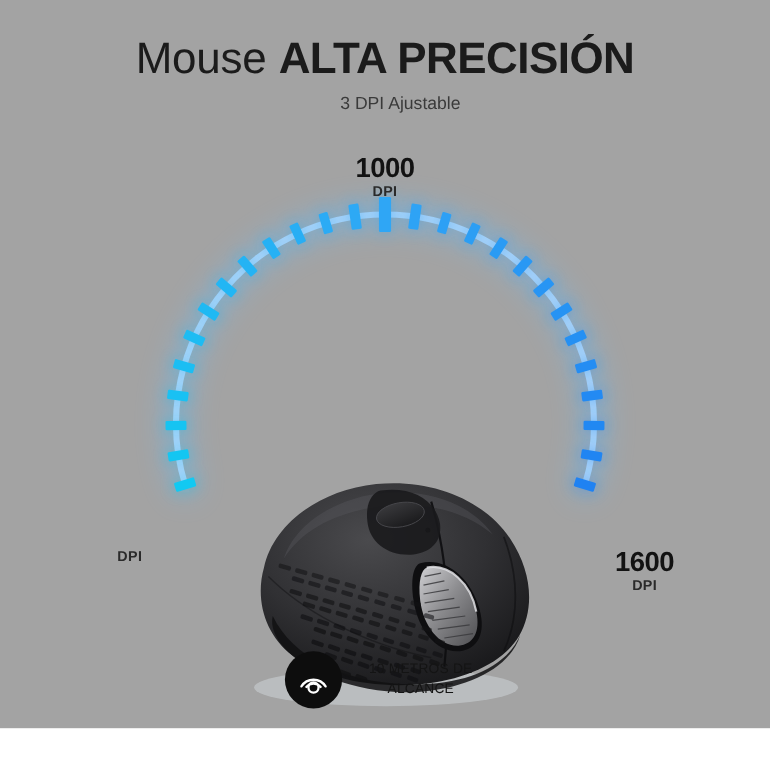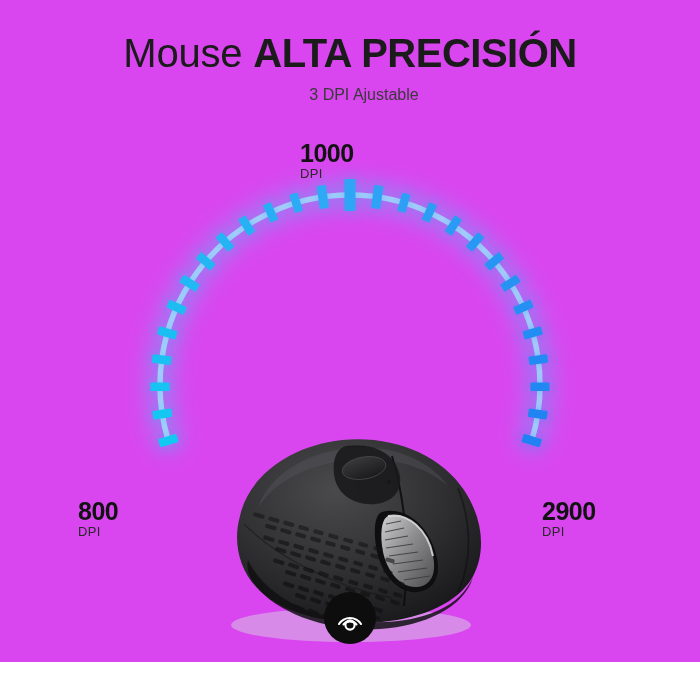--- a/index.html
+++ b/index.html
@@ -10,21 +10,21 @@
     width: 700px;
     height: 700px;
     background: #ffffff;
     font-family: "Liberation Sans", sans-serif;
     overflow: hidden;
   }
   #page {
     position: relative;
     width: 700px;
     height: 662px;
-    background: #d946ef;
+    background: #a3a3a3;
   }
 
   
   .header {
     position: absolute;
     top: 0;
     left: 0;
     width: 700px;
     text-align: center;
   }
@@ -61,34 +61,34 @@
   }
   .gauge-svg {
     position: absolute;
     left: 0;
     top: 0;
   }
 
   
   .dpi-label {
     position: absolute;
-    text-align: left;
+    text-align: center;
     color: #121212;
     line-height: 1.05;
   }
   .dpi-label .val {
     display: block;
     font-size: 25px;
     font-weight: 700;
     letter-spacing: -0.5px;
   }
   .dpi-label .unit {
     display: block;
     font-size: 13px;
-    font-weight: 400;
+    font-weight: 700;
     color: #2a2a2a;
     letter-spacing: 0.3px;
     margin-top: 1px;
   }
   #dpi-top   { left: 300px; top: 10px;  width: 100px; }
   #dpi-left  { left: 78px;  top: 368px; width: 80px;  }
   #dpi-right { left: 542px; top: 368px; width: 88px;  }
 
   
   .mouse-wrap {
@@ -250,25 +250,24 @@
           <rect x="533.53" y="274.47" width="8.50" height="19.00" rx="1.2" fill="rgb(32,133,242)" transform="rotate(98.77 537.78 283.97)"></rect>
           <rect x="527.45" y="301.05" width="8.50" height="19.00" rx="1.2" fill="rgb(31,130,242)" transform="rotate(107.00 531.70 310.55)"></rect>
         </g>
     </svg>
 
     <div class="dpi-label" id="dpi-top">
       <span class="val">1000</span>
       <span class="unit">DPI</span>
     </div>
     <div class="dpi-label" id="dpi-left">
-      <span class="val">800</span>
       <span class="unit">DPI</span>
     </div>
     <div class="dpi-label" id="dpi-right">
-      <span class="val">2900</span>
+      <span class="val">1600</span>
       <span class="unit">DPI</span>
     </div>
 
     <div class="mouse-wrap">
       <svg class="mouse-svg" width="310" height="230" viewBox="0 0 310 230">
 
         <ellipse cx="155" cy="205" rx="120" ry="17" fill="#d7dde3" opacity="0.45"></ellipse>
 
         <path d="M 44 96
                  C 52 58, 92 26, 146 20
@@ -400,18 +399,20 @@
     <div class="feature">
       <div class="feature-icon">
         <svg width="32" height="32" viewBox="0 0 32 32">
           <g fill="none" stroke="#ffffff" stroke-width="2.1" stroke-linecap="round">
             <path d="M 5 22 A 13 13 0 0 1 27 22"></path>
             <path d="M 9.5 22.5 A 8.4 8.4 0 0 1 22.5 22.5"></path>
           </g>
           <circle cx="16" cy="23" r="4.6" fill="none" stroke="#ffffff" stroke-width="2.1"></circle>
         </svg>
       </div>
+      <div class="feature-text">10 METROS DE
+ALCANCE</div>
     </div>
 
 
   </div>
 
 </div>
 
 </body></html>

